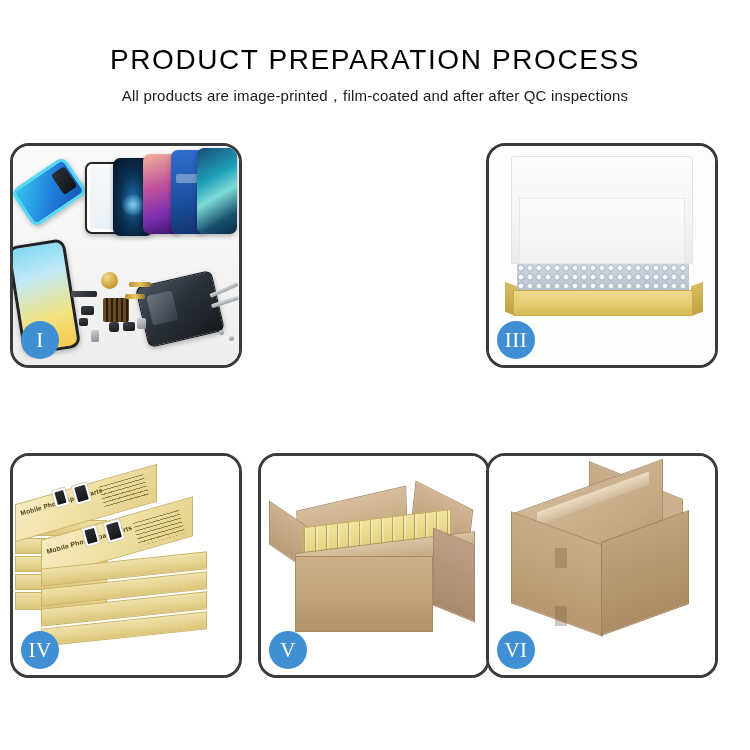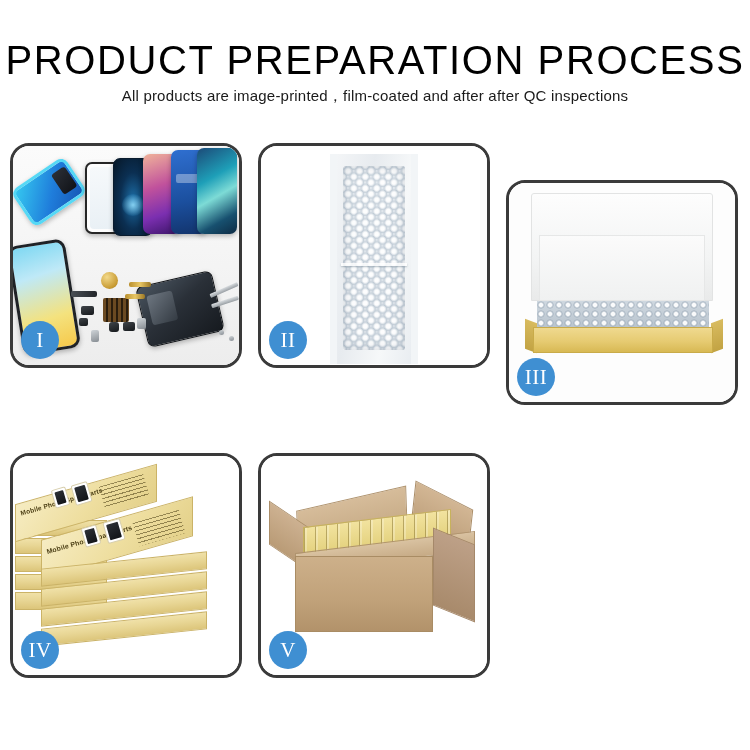--- a/index.html
+++ b/index.html
@@ -11,21 +11,21 @@
     font-family: "Liberation Sans", sans-serif;
     overflow: hidden;
   }
   #page { position: relative; width: 750px; height: 750px; background: #ffffff; }
 
   
   #header { position: absolute; left: 0; top: 0; width: 750px; height: 130px; }
   #page-title {
     position: absolute; left: 0; top: 38px; width: 750px;
     text-align: center;
-    font-size: 40px; font-weight: 400; line-height: 44px;
+    font-size: 28px; font-weight: 400; line-height: 44px;
     letter-spacing: 1.6px; color: #000000;
     font-family: "Liberation Sans", sans-serif;
     white-space: nowrap;
   }
   #page-subtitle {
     position: absolute; left: 0; top: 86px; width: 750px;
     text-align: center;
     font-size: 15px; font-weight: 400; line-height: 20px;
     letter-spacing: 0.2px; color: #1a1a1a;
     white-space: nowrap;
@@ -36,21 +36,21 @@
   .panel {
     position: absolute;
     width: 232px; height: 225px;
     border: 3px solid #3a3a3a;
     border-radius: 19px;
     background: #ffffff;
     overflow: hidden;
   }
   .panel.c0 { left: 0; }
   .panel.c1 { left: 248px; }
-  .panel.c2 { left: 496px; margin-top: 37px; }
+  .panel.c2 { left: 476px; }
   .panel.r0 { top: 0; }
   .panel.r1 { top: 310px; }
 
   .stage { position: absolute; inset: 0; overflow: hidden; }
 
   .badge {
     position: absolute; left: 8px; bottom: 6px;
     width: 38px; height: 38px; border-radius: 50%;
     background: #3f8fd2;
     color: #ffffff;
@@ -355,30 +355,20 @@
         <div class="part silver" style="left:78px;top:184px;width:8px;height:12px;"></div>
         <div class="part silver" style="left:124px;top:172px;width:9px;height:11px;"></div>
         <div class="part tool" style="left:196px;top:142px;width:30px;height:4px;transform:rotate(-24deg);"></div>
         <div class="part tool" style="left:198px;top:154px;width:28px;height:4px;transform:rotate(-18deg);"></div>
         <div class="part silver" style="left:206px;top:184px;width:5px;height:5px;border-radius:50%;"></div>
         <div class="part silver" style="left:216px;top:190px;width:5px;height:5px;border-radius:50%;"></div>
       </div>
       <div class="badge">I</div>
     </div>
 
-    <div class="panel r0 c1">
-      <div class="stage">
-        <div class="p2-bg"></div>
-        <div class="pouch">
-          <div class="bubbles"></div>
-          <div class="pouch-seam"></div>
-        </div>
-      </div>
-      <div class="badge">II</div>
-    </div>
 
     <div class="panel r0 c2">
       <div class="stage">
         <div class="p3-bg"></div>
         <div class="b3-lid"></div>
         <div class="b3-foam"></div>
         <div class="b3-inner"></div>
         <div class="b3-side"></div>
         <div class="b3-side-r"></div>
         <div class="b3-front"></div>
@@ -431,15 +421,28 @@
         <div class="c5-flap-r"></div>
         <div class="c5-flap-l"></div>
         <div class="c5-inner"></div>
         <div class="c5-rim"></div>
         <div class="c5-right"></div>
         <div class="c5-body"></div>
       </div>
       <div class="badge">V</div>
     </div>
 
+    <div class="panel r1 c2">
+      <div class="stage">
+        <div class="p6-bg"></div>
+        <div class="c6-top2"></div>
+        <div class="c6-top"></div>
+        <div class="c6-tape"></div>
+        <div class="c6-left"></div>
+        <div class="c6-right"></div>
+        <div class="c6-seam" style="left:66px;top:92px;"></div>
+        <div class="c6-seam" style="left:66px;top:150px;"></div>
+      </div>
+      <div class="badge">VI</div>
+    </div>
 
   </div>
 </div>
 
 </body></html>

